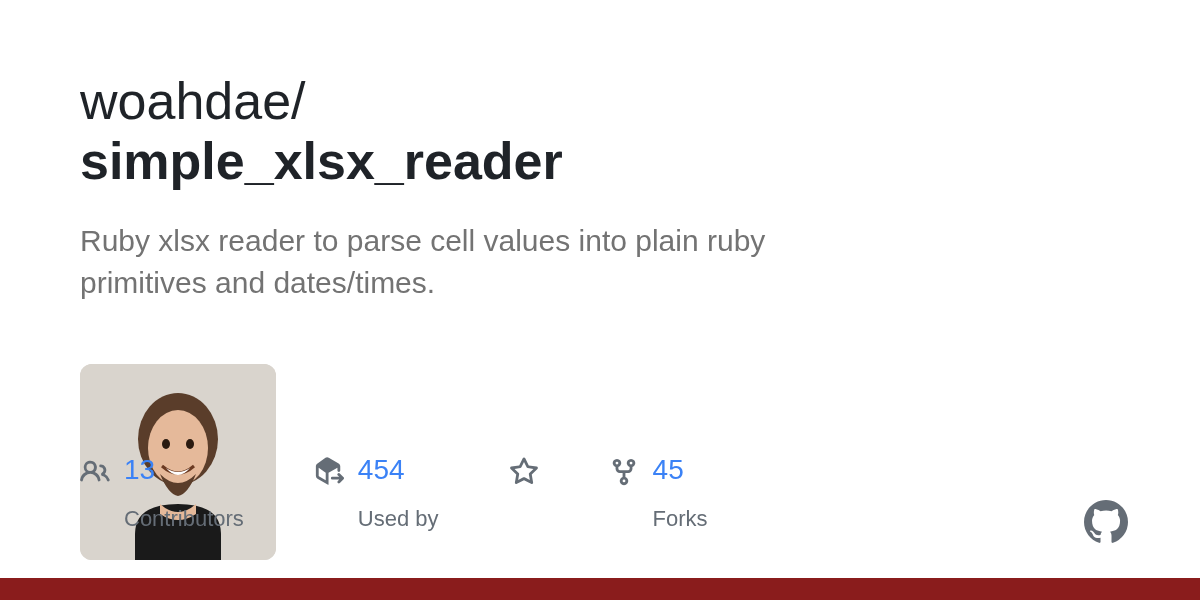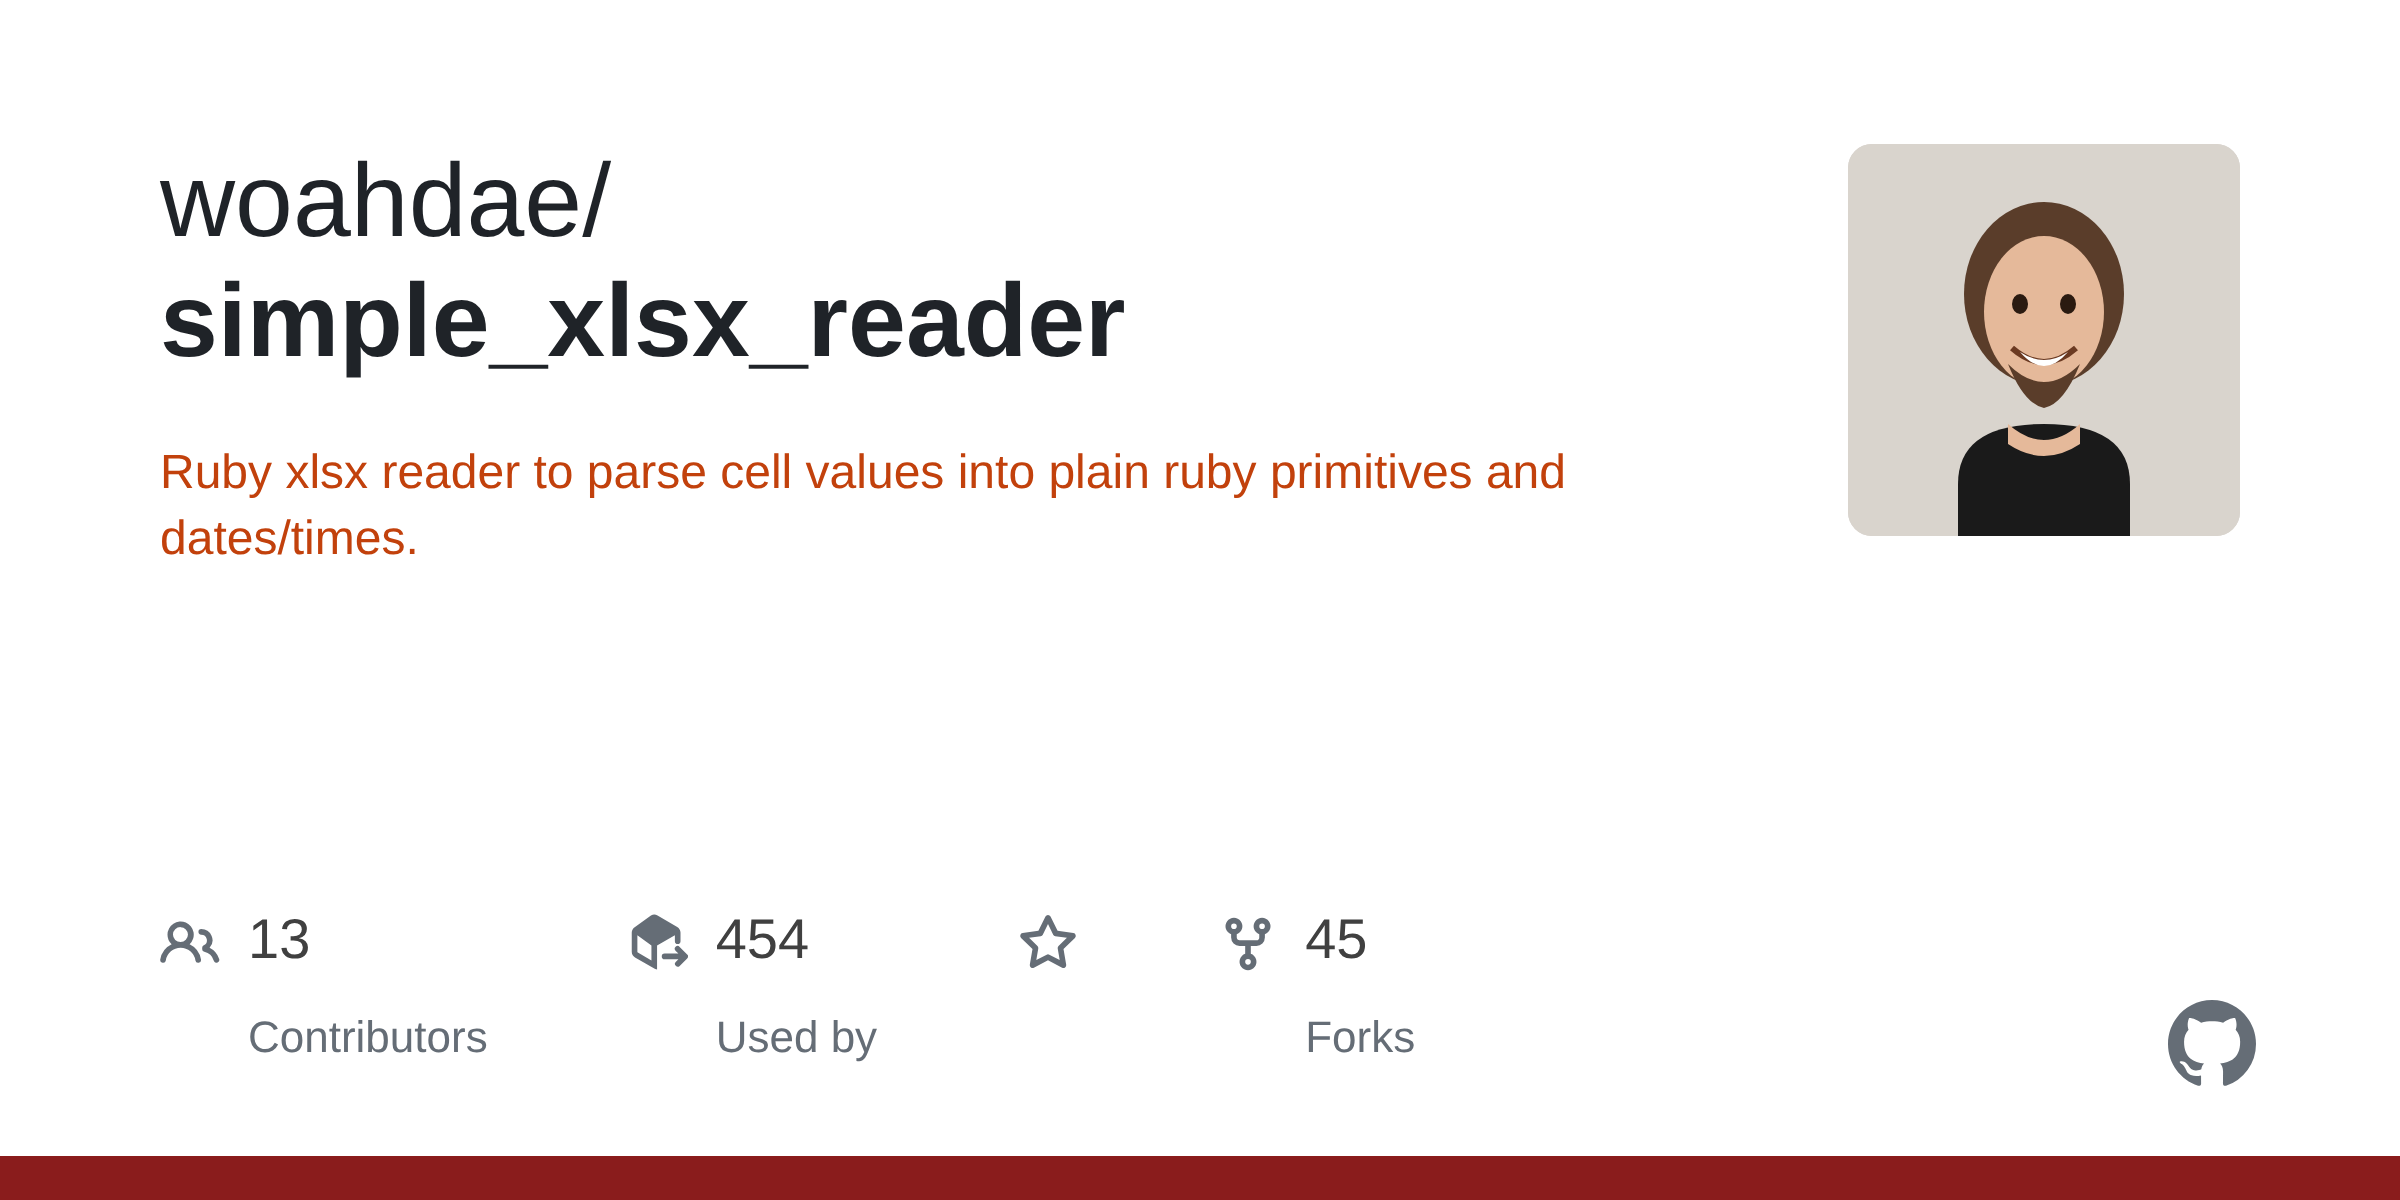--- a/index.html
+++ b/index.html
@@ -6,38 +6,39 @@
     html, body { width: 1200px; height: 600px; overflow: hidden; }
     body {
       font-family: -apple-system, BlinkMacSystemFont, "Segoe UI", Helvetica, Arial, sans-serif;
       background: #fff;
       position: relative;
     }
     .container {
       padding: 72px 80px 0 80px;
       display: flex;
       gap: 60px;
+      flex-direction: column;
     }
     .main {
       flex: 1;
     }
     .title {
       font-size: 52px;
       line-height: 1.15;
       font-weight: 400;
       color: #1f2328;
       margin-bottom: 28px;
     }
     .title .repo {
       font-weight: 700;
     }
     .description {
-      font-size: 24px;
+      font-size: 30px;
       line-height: 1.4;
-      color: #c2410c;
+      color: #737373;
       max-width: 760px;
     }
     .avatar {
       width: 196px;
       height: 196px;
       border-radius: 12px;
       flex-shrink: 0;
       background: #d8d3cd;
       position: relative;
       overflow: hidden;
@@ -57,21 +58,21 @@
     }
     .stat .icon {
       width: 30px;
       height: 30px;
       color: #656d76;
       margin-top: 2px;
     }
     .stat .icon svg { width: 100%; height: 100%; display: block; }
     .stat .text .num {
       font-size: 28px;
-      color: #404040;
+      color: #3b82f6;
       line-height: 1.1;
     }
     .stat .text .label {
       font-size: 22px;
       color: #656d76;
       margin-top: 20px;
     }
     .gh-logo {
       position: absolute;
       right: 72px;

